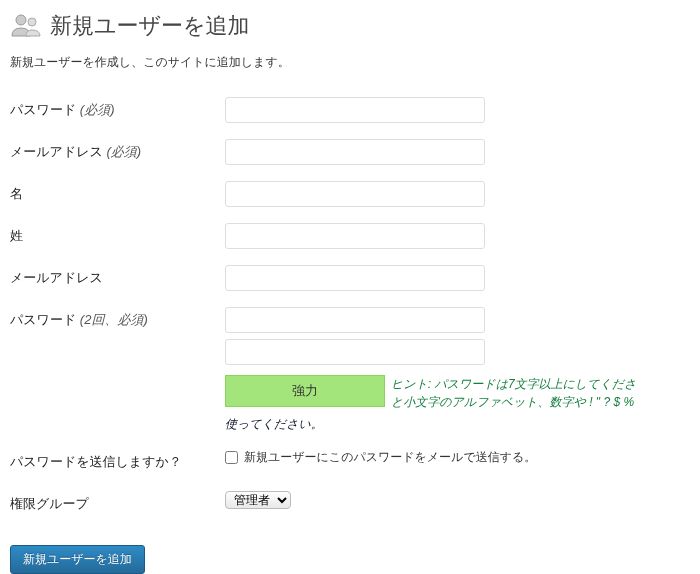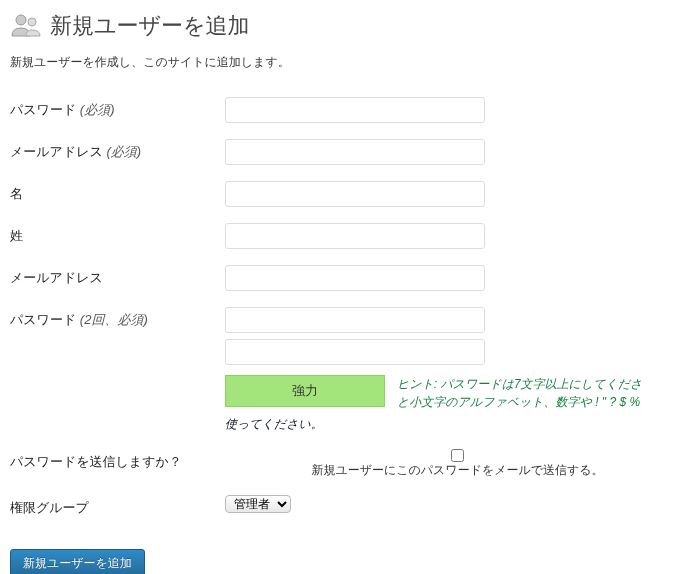--- a/index.html
+++ b/index.html
@@ -67,21 +67,21 @@
       color: transparent;
       text-shadow: 0 0 6px rgba(120,120,120,0.7);
     }
     .pw-row input[type=password] {
       margin-bottom: 6px;
       display: block;
     }
     .strength-row {
       display: flex;
       align-items: flex-start;
-      gap: 12px;
+      gap: 6px;
       margin-top: 10px;
     }
     .strength {
       width: 160px;
       text-align: center;
       background: #a3e57b;
       border: 1px solid #8bd35f;
       font-size: 13px;
       padding: 6px 0;
     }
@@ -96,22 +96,22 @@
       font-style: italic;
       color: #0f172a;
       font-size: 12px;
       display: block;
       margin-top: 4px;
       line-height: 1.5;
     }
     .checkbox-row {
       display: flex;
       align-items: center;
-      font-size: 12px;
-      flex-direction: column;
+      gap: 6px;
+      font-size: 12px;
     }
     select {
       font-size: 12px;
       padding: 0 4px;
       background: linear-gradient(#fefefe,#e8e8e8);
       border: 1px solid #bbb;
       border-radius: 4px;
     }
     .submit {
       margin-top: 20px;

